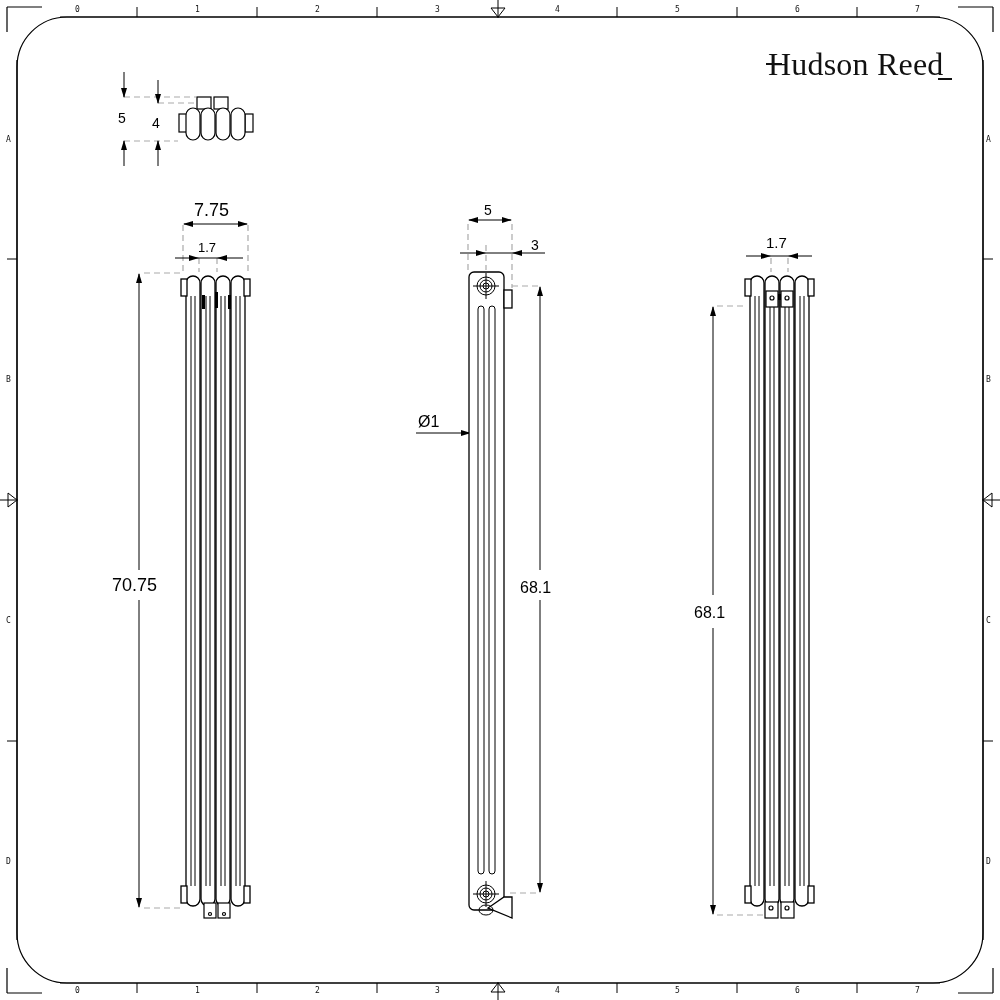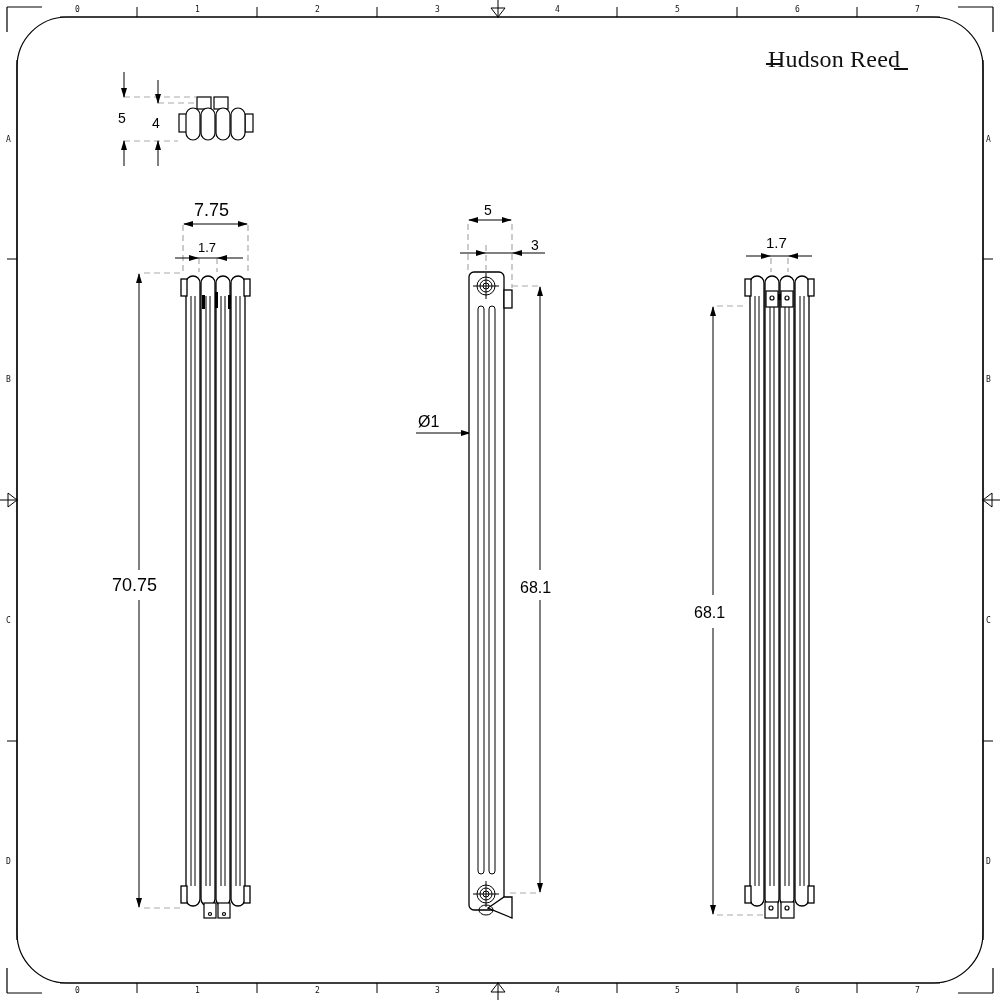--- a/index.html
+++ b/index.html
@@ -1,20 +1,20 @@
 <!DOCTYPE html>
 <html><head>
 <meta charset="utf-8">
 <style>
   html, body { margin: 0; padding: 0; background: #ffffff; }
   body { width: 1000px; height: 1000px; position: relative; overflow: hidden; font-family: "Liberation Sans", sans-serif; }
   #drawing { position: absolute; left: 0; top: 0; width: 1000px; height: 1000px; }
   .ruler-txt { font-family: "DejaVu Sans Mono", monospace; font-size: 8px; fill: #111; }
   .dim-txt { font-family: "Liberation Sans", sans-serif; fill: #000; }
-  .brand { position: absolute; left: 768px; top: 46px; font-family: "Liberation Serif", serif; font-size: 24px; color: #111; letter-spacing: 0.2px; }
+  .brand { position: absolute; left: 768px; top: 46px; font-family: "Liberation Serif", serif; font-size: 32px; color: #111; letter-spacing: 0.2px; }
   .brand::before { content: ""; position: absolute; left: -2px; top: 17px; width: 16px; height: 1.6px; background: #111; }
   .brand::after { content: ""; position: absolute; right: -8px; bottom: 3px; width: 14px; height: 1.6px; background: #111; }
 </style>
 </head>
 <body>
 
 <svg id="drawing" viewBox="0 0 1000 1000" xmlns="http://www.w3.org/2000/svg">
   <defs>
     <marker id="arr" markerWidth="10" markerHeight="8" refX="9" refY="4" orient="auto-start-reverse" markerUnits="userSpaceOnUse">
       <path d="M0,1 L10,4 L0,7 Z" fill="#000"></path>

